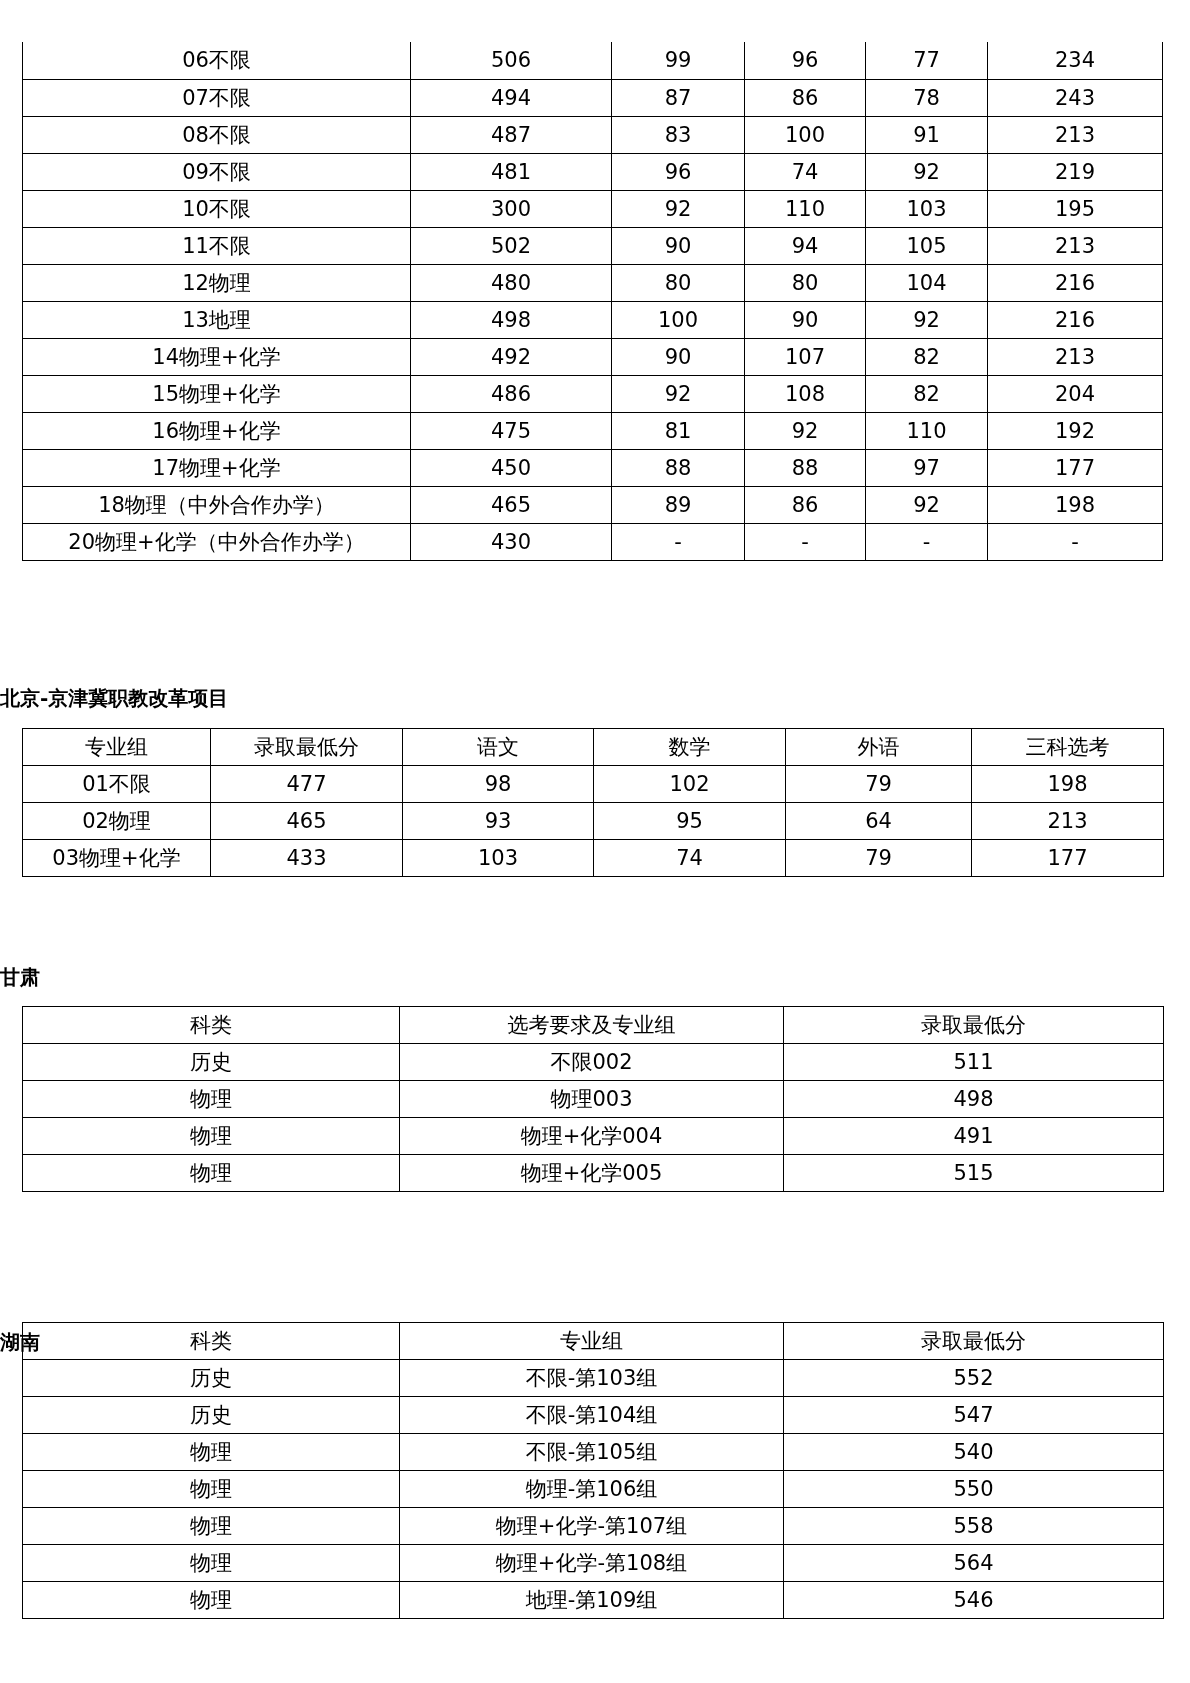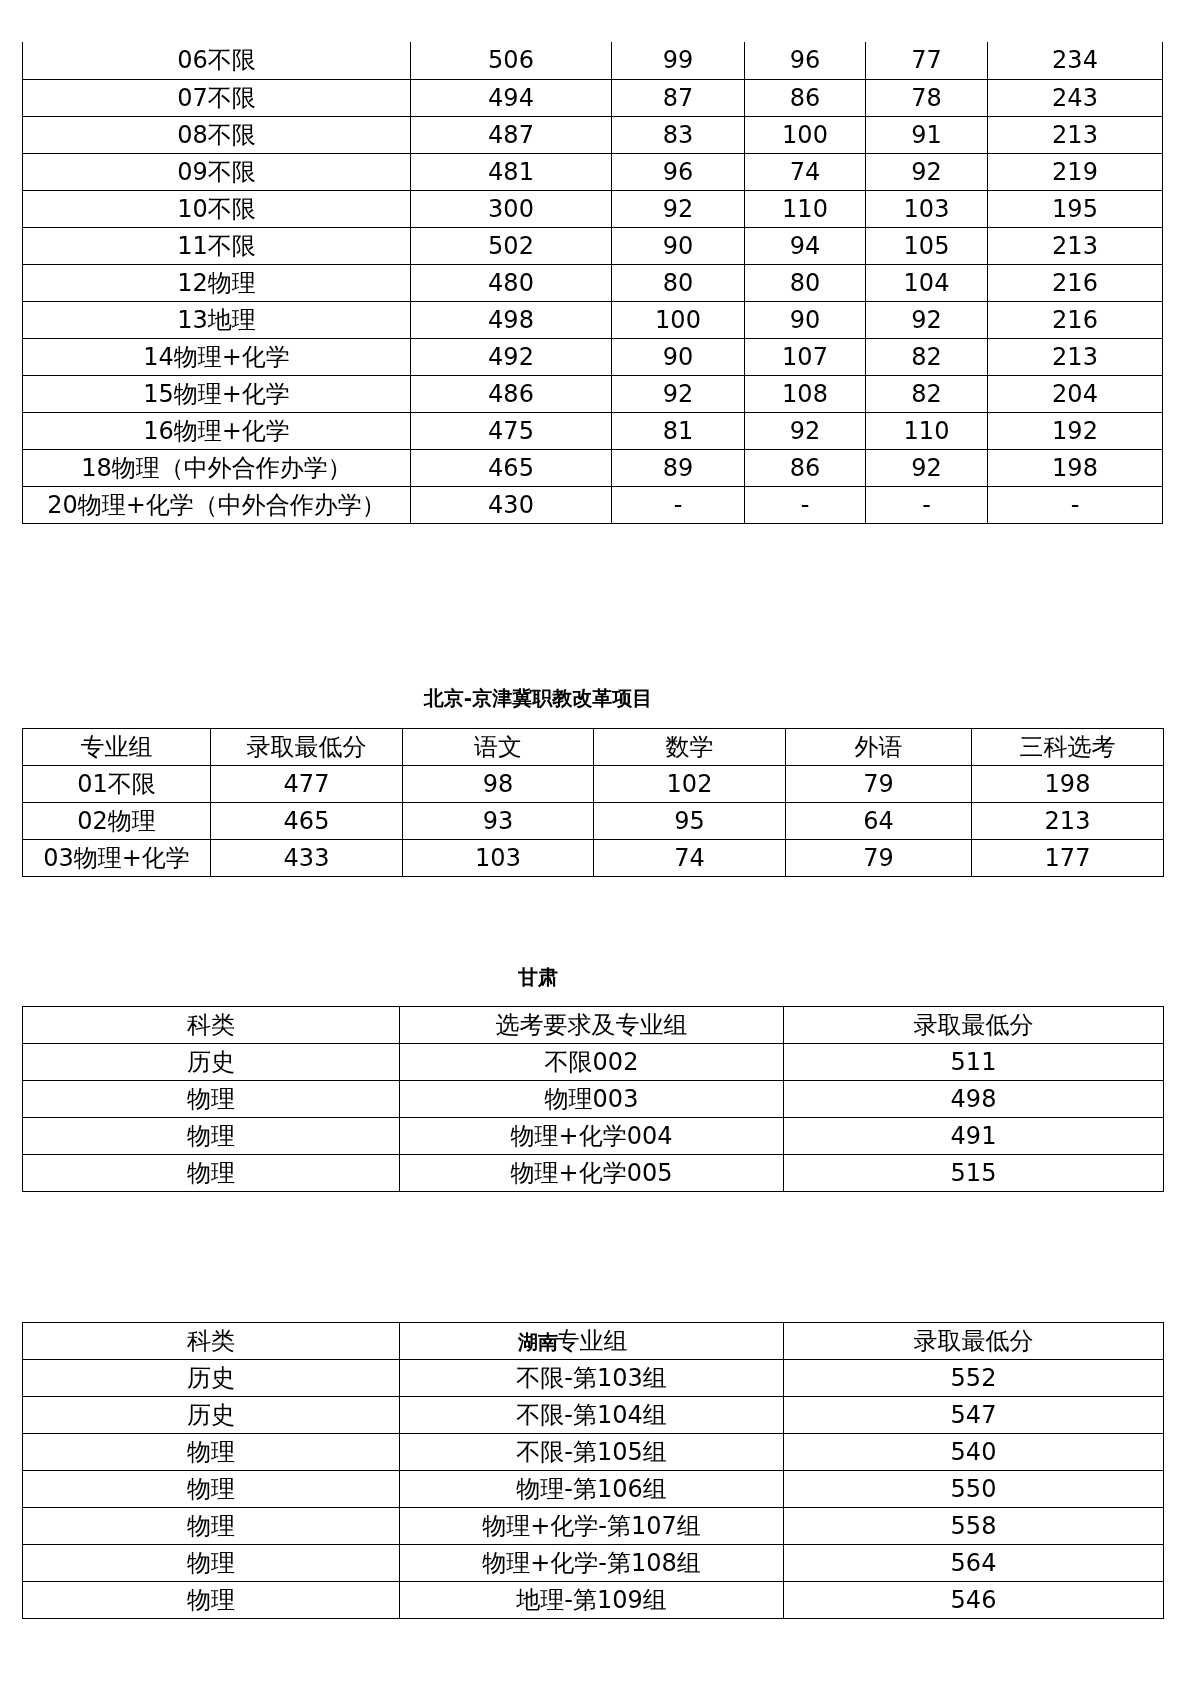--- a/index.html
+++ b/index.html
@@ -5,37 +5,36 @@
   html, body { margin: 0; padding: 0; background: #ffffff; }
   body {
     width: 1190px; height: 1683px; position: relative; overflow: hidden;
     font-family: "DejaVu Sans", "Liberation Sans", sans-serif;
     color: #000000;
   }
   table.grid {
     position: absolute;
     border-collapse: collapse;
     table-layout: fixed;
-    font-size: 24px;
+    font-size: 21px;
     padding-left: 23px;
   }
   table.grid td {
     border: 1.5px solid #000;
     text-align: center;
     vertical-align: middle;
     height: 36px;
     padding: 0;
     line-height: 20px;
     white-space: nowrap;
   }
   table.open-top tr:first-child td { border-top: none; }
   .section-title {
     position: absolute;
     left: 0; width: 1076px;
-    text-align: center;
     font-weight: bold;
     font-size: 20px;
     line-height: 24px;
   }
 </style>
 </head>
 <body>
 
 <table class="grid open-top" style="left:22px; top:42px; width:1140px;">
   <colgroup>
@@ -129,20 +128,28 @@
     </tr>
     <tr>
       <td>16物理+化学</td>
       <td>475</td>
       <td>81</td>
       <td>92</td>
       <td>110</td>
       <td>192</td>
     </tr>
     <tr>
+      <td>17物理+化学</td>
+      <td>450</td>
+      <td>88</td>
+      <td>88</td>
+      <td>97</td>
+      <td>177</td>
+    </tr>
+    <tr>
       <td>18物理（中外合作办学）</td>
       <td>465</td>
       <td>89</td>
       <td>86</td>
       <td>92</td>
       <td>198</td>
     </tr>
     <tr>
       <td>20物理+化学（中外合作办学）</td>
       <td>430</td>

